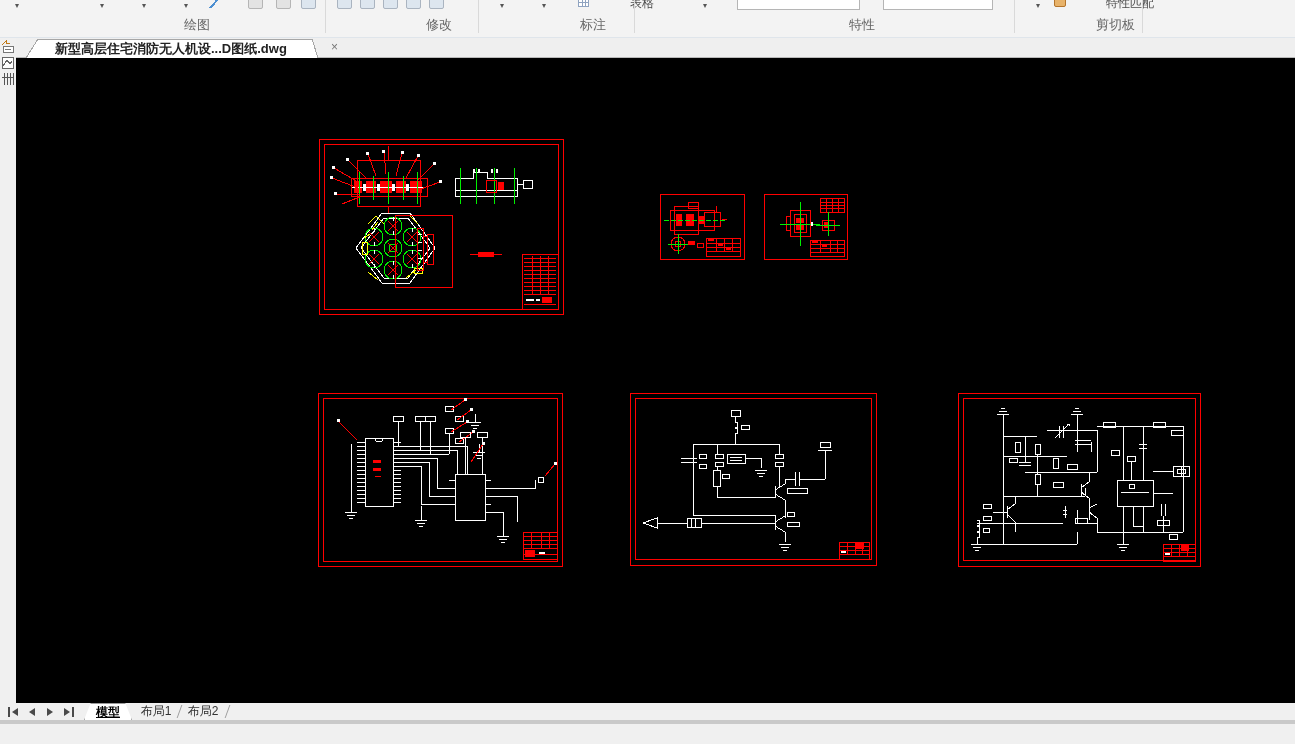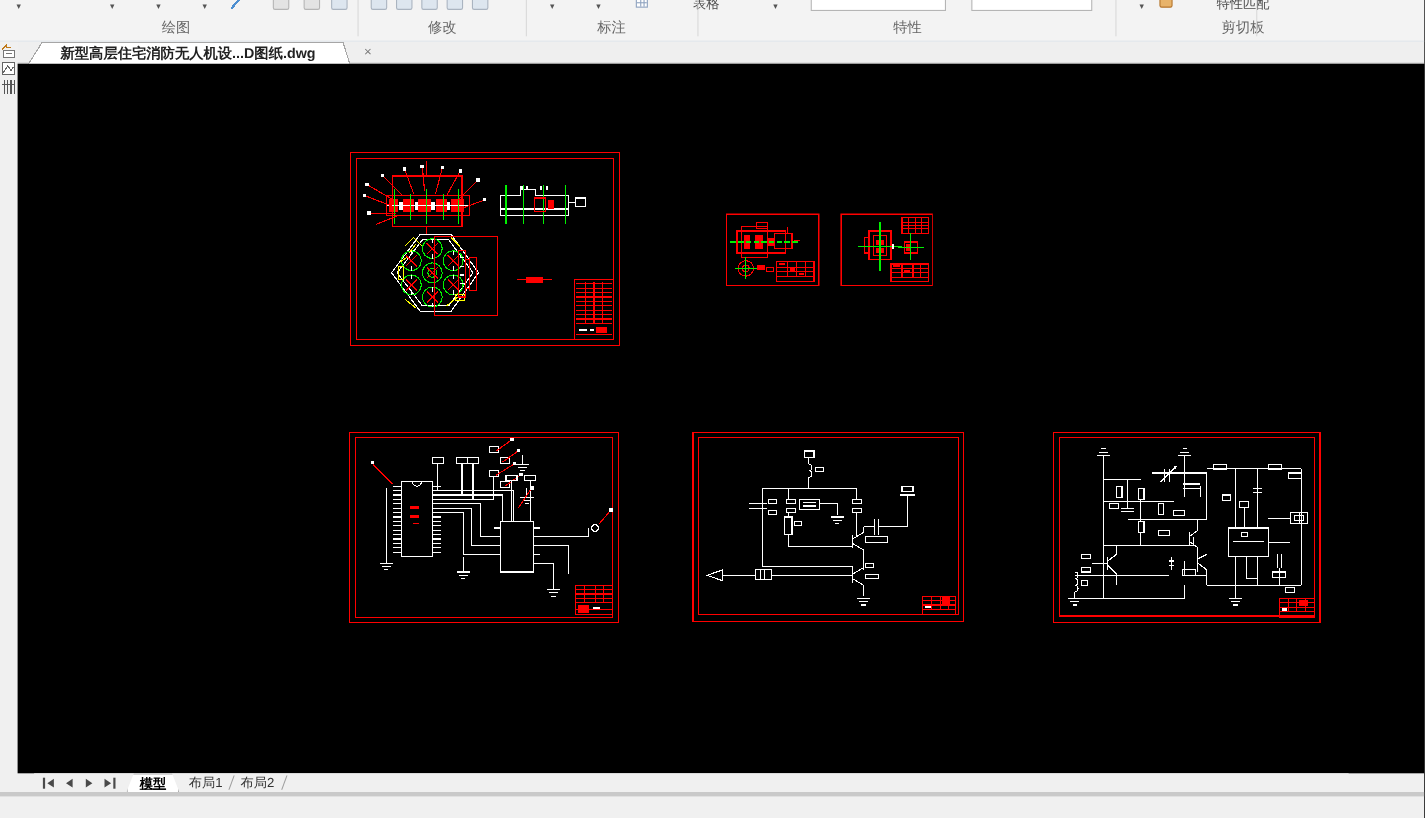--- a/index.html
+++ b/index.html
@@ -4,21 +4,21 @@
 <style>
   html,body{margin:0;padding:0;background:#000;}
   *{box-sizing:border-box;}
   .app{position:relative;width:1295px;height:744px;overflow:hidden;
        font-family:"Liberation Sans","DejaVu Sans",sans-serif;background:#f0f0f0;}
 
   
   .ribbon{position:absolute;left:0;top:0;width:1295px;height:38px;background:#f3f3f3;
           border-bottom:1px solid #dfe5eb;overflow:hidden;}
   .rb-divider{position:absolute;top:0;width:1px;height:33px;background:#d9d9d9;}
-  .panel-label{position:absolute;top:16px;height:18px;line-height:18px;text-align:center;
+  .panel-label{position:absolute;top:16px;height:18px;line-height:18px;text-align:right;
                font-size:13px;color:#666;}
   .rar{position:absolute;top:1px;font-size:8px;color:#555;}
   .cicon{position:absolute;top:-5px;width:15px;height:14px;border:1px solid #aab4c0;
          background:#dde6ef;border-radius:0 0 2px 2px;}
   .cicon.gray{background:#e3e3e3;border-color:#b5b5b5;}
   .combo{position:absolute;top:-7px;height:17px;background:#fff;border:1px solid #b5b5b5;}
   .clipTxt{position:absolute;top:0;height:9px;overflow:hidden;}
   .clipTxt span{display:block;margin-top:-5px;font-size:12px;color:#4c4c4c;white-space:nowrap;}
   .mp-icon{position:absolute;top:-3px;width:12px;height:10px;background:#e8b36a;
            border:1px solid #b5752c;border-radius:2px;}
@@ -46,21 +46,21 @@
   .dwg{position:absolute;}
   svg{display:block;shape-rendering:crispEdges;}
   .w{stroke:var(--w,#fff);fill:none;stroke-width:1;}
   .r{stroke:var(--r,#f00);fill:none;stroke-width:1;}
   .g{stroke:var(--g,#0f0);fill:none;stroke-width:1;}
   .y{stroke:var(--y,#ff0);fill:none;stroke-width:1;}
   .rf{fill:var(--r,#f00);stroke:none;}
   .wf{fill:var(--w,#fff);stroke:none;}
 
   
-  .layout-bar{position:absolute;left:0;top:703px;width:1195px;height:17px;background:#f0f0f0;margin-left:31px;}
+  .layout-bar{position:absolute;left:0;top:703px;width:1195px;height:17px;background:#f0f0f0;}
   .nav{position:absolute;top:3px;width:14px;height:11px;}
   .tri{position:absolute;top:2px;width:0;height:0;border-top:4px solid transparent;
        border-bottom:4px solid transparent;}
   .tri.left{border-right:6px solid #4a4a4a;}
   .tri.right{border-left:6px solid #4a4a4a;}
   .bar{position:absolute;top:1px;width:2px;height:10px;background:#4a4a4a;}
   .ltab{position:absolute;top:0;height:17px;line-height:17px;font-size:12px;color:#333;
         text-align:center;}
   .ltab.active{background:#fff;border:1px solid #9a9a9a;border-bottom:none;font-weight:700;
                color:#000;clip-path:polygon(14% 0,86% 0,100% 100%,0 100%);}
@@ -110,21 +110,21 @@
     <span class="rar" style="left:1036px">▾</span>
     <div class="mp-icon" style="left:1054px"></div>
     <div class="clipTxt" style="left:1106px;width:60px">
       <span>特性匹配</span>
     </div>
 
     <div class="panel-label" style="left:110px;width:100px">绘图</div>
     <div class="panel-label" style="left:352px;width:100px">修改</div>
     <div class="panel-label" style="left:506px;width:100px">标注</div>
     <div class="panel-label" style="left:775px;width:100px">特性</div>
-    <div class="panel-label" style="left:1070px;width:120px">剪切板</div>
+    <div class="panel-label" style="left:1015px;width:120px">剪切板</div>
 
     <div class="rb-divider" style="left:325px"></div>
     <div class="rb-divider" style="left:478px"></div>
     <div class="rb-divider" style="left:634px"></div>
     <div class="rb-divider" style="left:1014px"></div>
     <div class="rb-divider" style="left:1142px"></div>
   </div>
 
   <div class="filetabbar">
     <svg class="filetab-shape" width="302" height="20">

